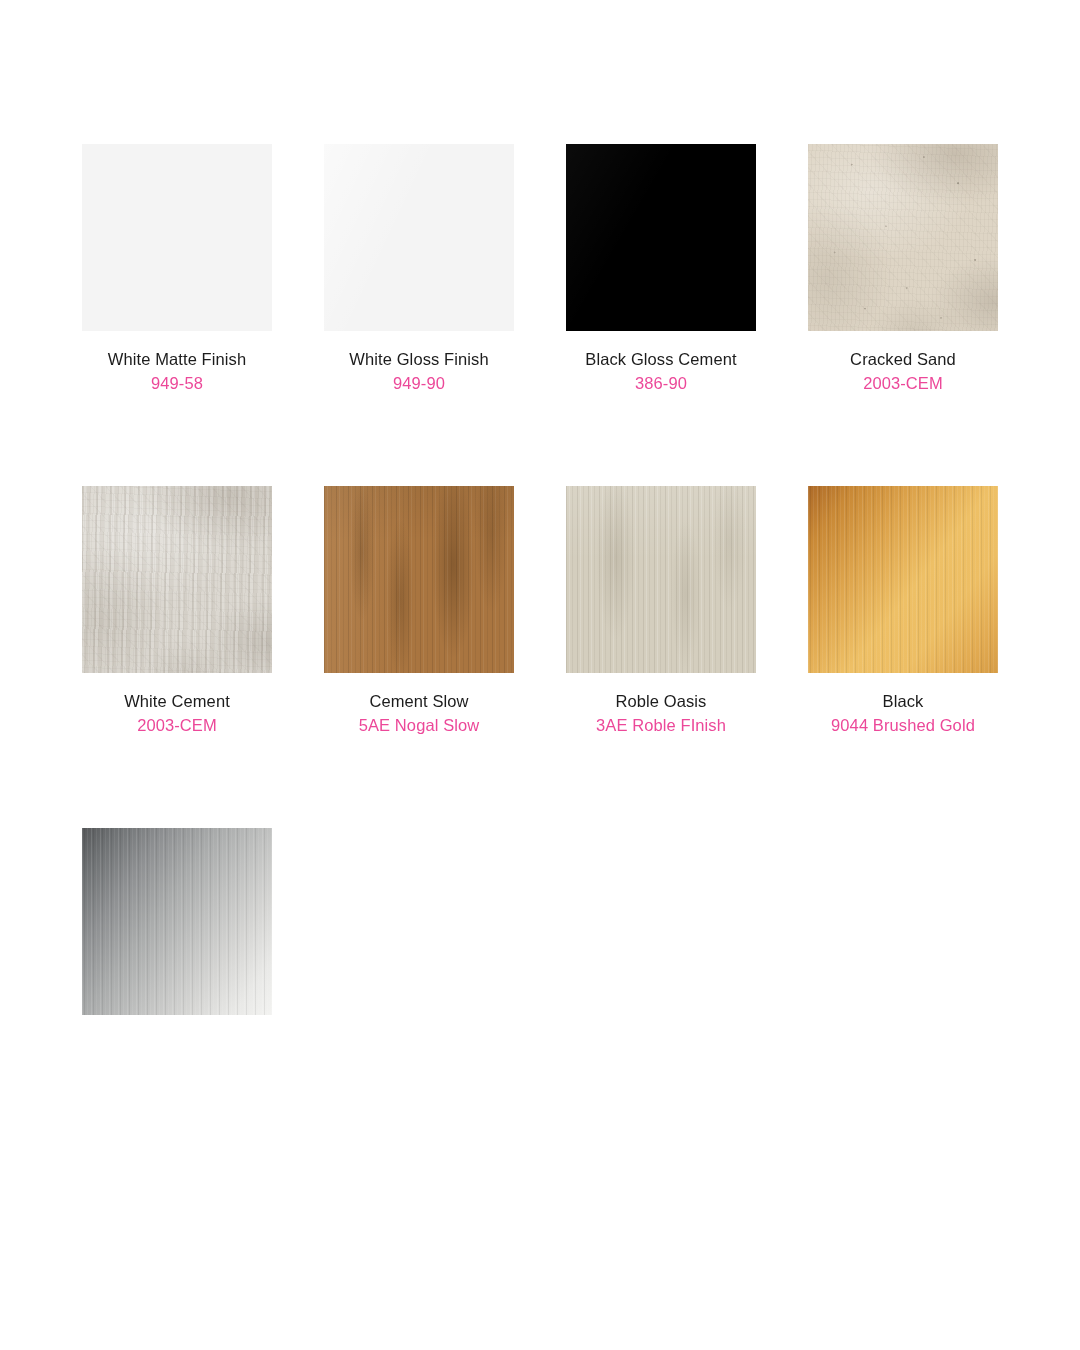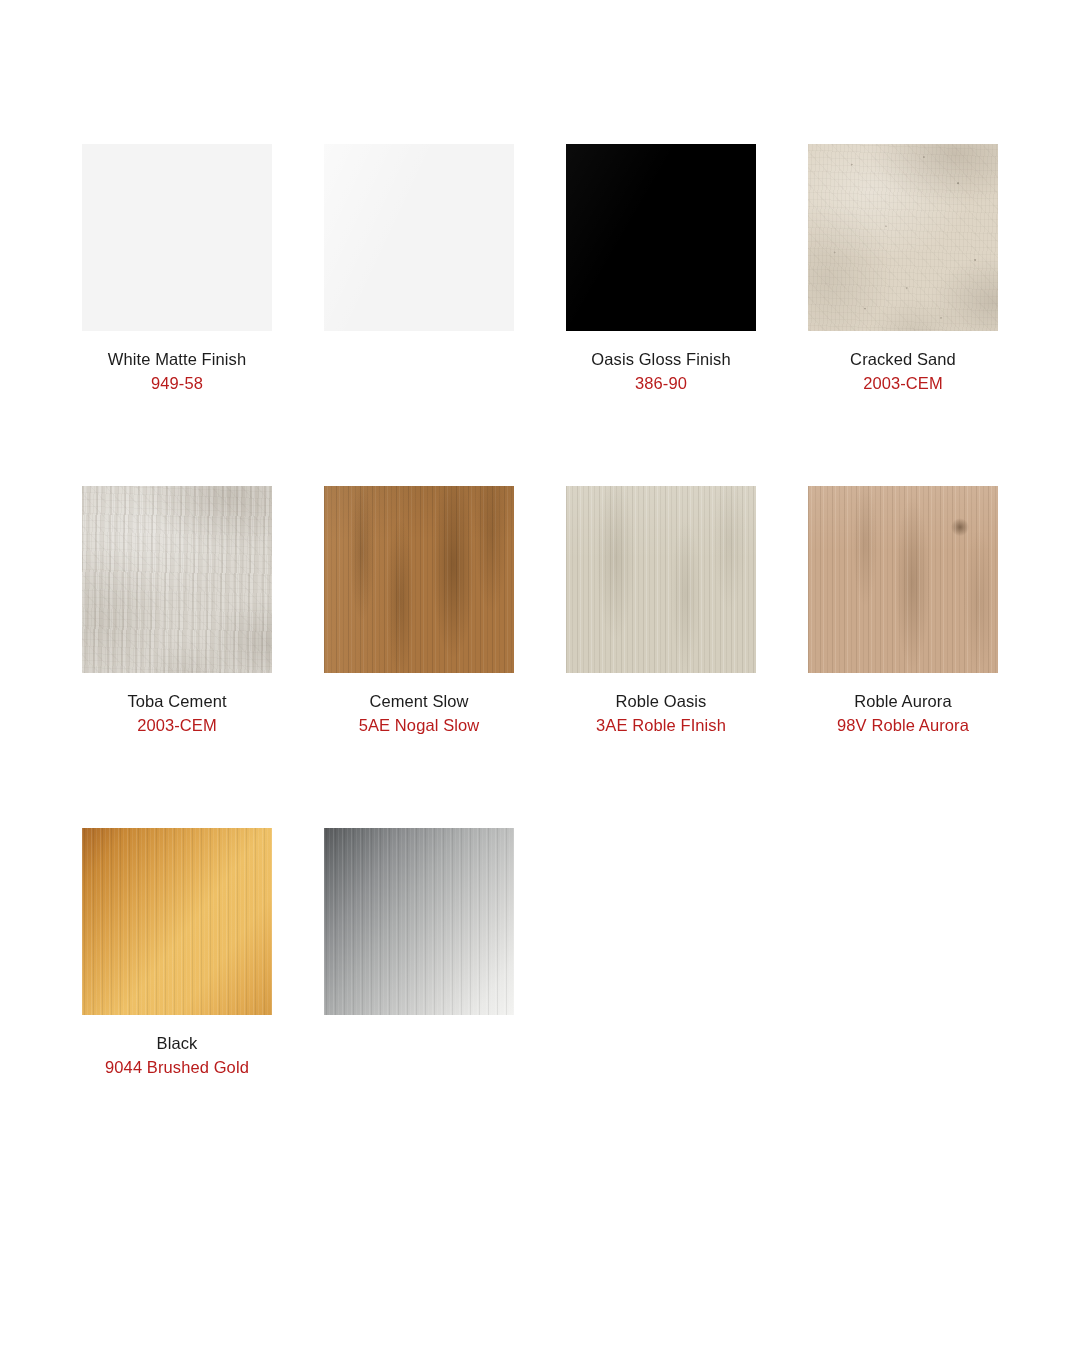--- a/index.html
+++ b/index.html
@@ -60,21 +60,21 @@
     line-height: 21px;
     color: #1c1c1c;
     font-weight: 400;
     letter-spacing: 0.1px;
     white-space: nowrap;
   }
 
   .swatch-code {
     font-size: 16.5px;
     line-height: 22px;
-    color: #b91c1c;
+    color: #ec4899;
     font-weight: 400;
     letter-spacing: 0.1px;
     margin-top: 2px;
     white-space: nowrap;
   }
 
   
 
   
   .tex-solid { background: var(--base); }
@@ -266,29 +266,33 @@
       <div class="swatch-caption">
         <div class="swatch-title">White Matte Finish</div>
         <div class="swatch-code">949-58</div>
       </div>
     </div>
 
     <div class="swatch-cell">
       <div class="swatch-chip">
         <div class="tex tex-gloss" style="--base:#f4f4f4"></div>
       </div>
+      <div class="swatch-caption">
+        <div class="swatch-title">White Gloss Finish</div>
+        <div class="swatch-code">949-90</div>
+      </div>
     </div>
 
 
     <div class="swatch-cell">
       <div class="swatch-chip">
         <div class="tex tex-black-gloss"></div>
       </div>
       <div class="swatch-caption">
-        <div class="swatch-title">Oasis Gloss Finish</div>
+        <div class="swatch-title">Black Gloss Cement</div>
         <div class="swatch-code">386-90</div>
       </div>
     </div>
 
 
     <div class="swatch-cell">
       <div class="swatch-chip">
         <div class="tex tex-cracked-sand tex-concrete">
           <div class="spots"></div>
         </div>
@@ -299,21 +303,21 @@
       </div>
     </div>
 
     <div class="swatch-cell">
       <div class="swatch-chip">
         <div class="tex tex-toba-cement tex-concrete">
           <div class="streaks"></div>
         </div>
       </div>
       <div class="swatch-caption">
-        <div class="swatch-title">Toba Cement</div>
+        <div class="swatch-title">White Cement</div>
         <div class="swatch-code">2003-CEM</div>
       </div>
     </div>
 
     <div class="swatch-cell">
       <div class="swatch-chip">
         <div class="tex tex-nogal tex-wood">
           <div class="figure"></div>
           <div class="grain"></div>
         </div>
@@ -330,32 +334,20 @@
           <div class="figure"></div>
           <div class="grain"></div>
         </div>
       </div>
       <div class="swatch-caption">
         <div class="swatch-title">Roble Oasis</div>
         <div class="swatch-code">3AE Roble FInish</div>
       </div>
     </div>
 
-    <div class="swatch-cell">
-      <div class="swatch-chip">
-        <div class="tex tex-roble-aurora tex-wood">
-          <div class="figure"></div>
-          <div class="grain"></div>
-        </div>
-      </div>
-      <div class="swatch-caption">
-        <div class="swatch-title">Roble Aurora</div>
-        <div class="swatch-code">98V Roble Aurora</div>
-      </div>
-    </div>
 
     <div class="swatch-cell">
       <div class="swatch-chip">
         <div class="tex tex-gold tex-metal">
           <div class="ramp"></div>
           <div class="brush"></div>
         </div>
       </div>
       <div class="swatch-caption">
         <div class="swatch-title">Black</div>

